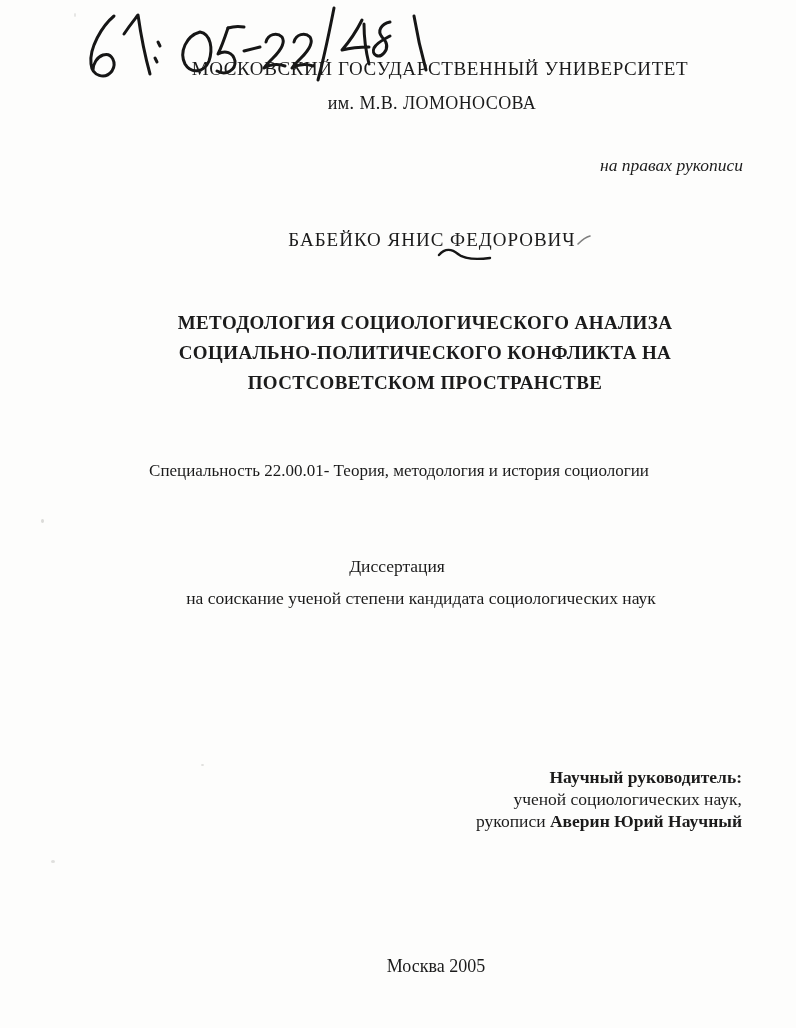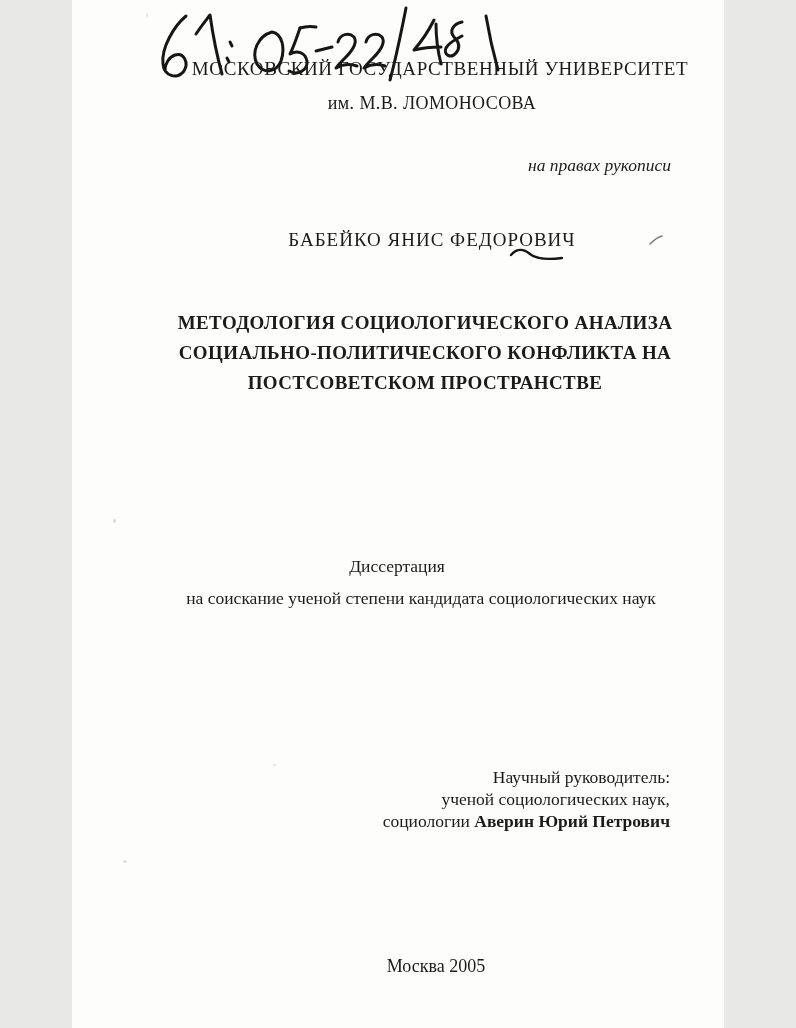--- a/index.html
+++ b/index.html
@@ -2,21 +2,21 @@
 <html lang="ru"><head>
 <meta charset="utf-8">
 <style>
   html, body {
     margin: 0;
     padding: 0;
     background: #e8e8e6;
   }
   .page {
     position: relative;
-    width: 652px;
+    width: 796px;
     height: 1028px;
     margin: 0 auto;
     background: #fdfdfc;
     overflow: hidden;
     font-family: "Liberation Serif", "DejaVu Serif", serif;
     color: #1b1b1b;
   }
   .abs { position: absolute; }
   .full { left: 0; width: 100%; text-align: center; }
 
@@ -70,21 +70,21 @@
     transform: translateX(23px);
     font-size: 17.5px;
   }
   .advisor-block {
     top: 766px;
     right: 54px;
     text-align: right;
     font-size: 17.5px;
     line-height: 22px;
   }
-  .advisor-label { font-weight: normal; }
+  .advisor-label { font-weight: bold; }
   .advisor-name { font-weight: bold; }
   .city-year {
     top: 956px;
     transform: translateX(38px);
     font-size: 18px;
   }
   .handwriting-svg {
     left: 78px;
     top: 5px;
     width: 360px;
@@ -164,29 +164,30 @@
   <svg class="abs tick-svg" viewBox="0 0 16 12" role="img">
     <path d="M2,10 C6,6 10,3 14,2"></path>
   </svg>
 
   <div class="abs full title-block">
     <div>МЕТОДОЛОГИЯ СОЦИОЛОГИЧЕСКОГО АНАЛИЗА</div>
     <div>СОЦИАЛЬНО-ПОЛИТИЧЕСКОГО КОНФЛИКТА НА</div>
     <div>ПОСТСОВЕТСКОМ ПРОСТРАНСТВЕ</div>
   </div>
 
+  <div class="abs full specialty">Специальность 22.00.01- Теория, методология и история социологии</div>
 
   <div class="abs full thesis-type">Диссертация</div>
 
   <div class="abs full thesis-degree">на соискание ученой степени кандидата социологических наук</div>
 
   <div class="abs advisor-block">
     <div class="advisor-label">Научный руководитель:</div>
     <div>ученой социологических наук,</div>
-    <div><span>социологии </span><span class="advisor-name">Аверин Юрий Петрович</span></div>
+    <div><span>рукописи </span><span class="advisor-name">Аверин Юрий Научный</span></div>
   </div>
 
   <div class="abs full city-year">Москва 2005</div>
 
   <div class="speck speck-1"></div>
   <div class="speck speck-2"></div>
   <div class="speck speck-3"></div>
   <div class="speck speck-4"></div>
 
 </div>

